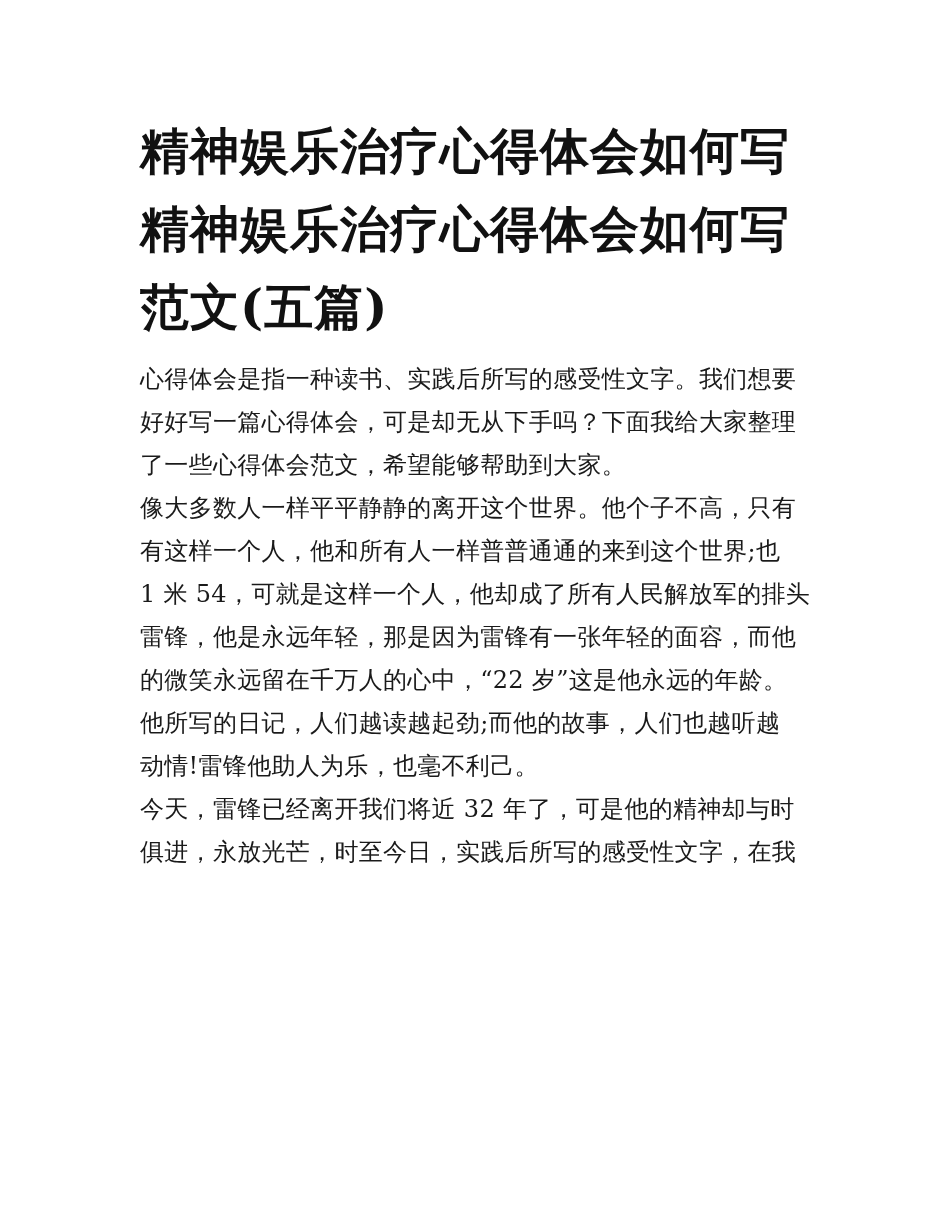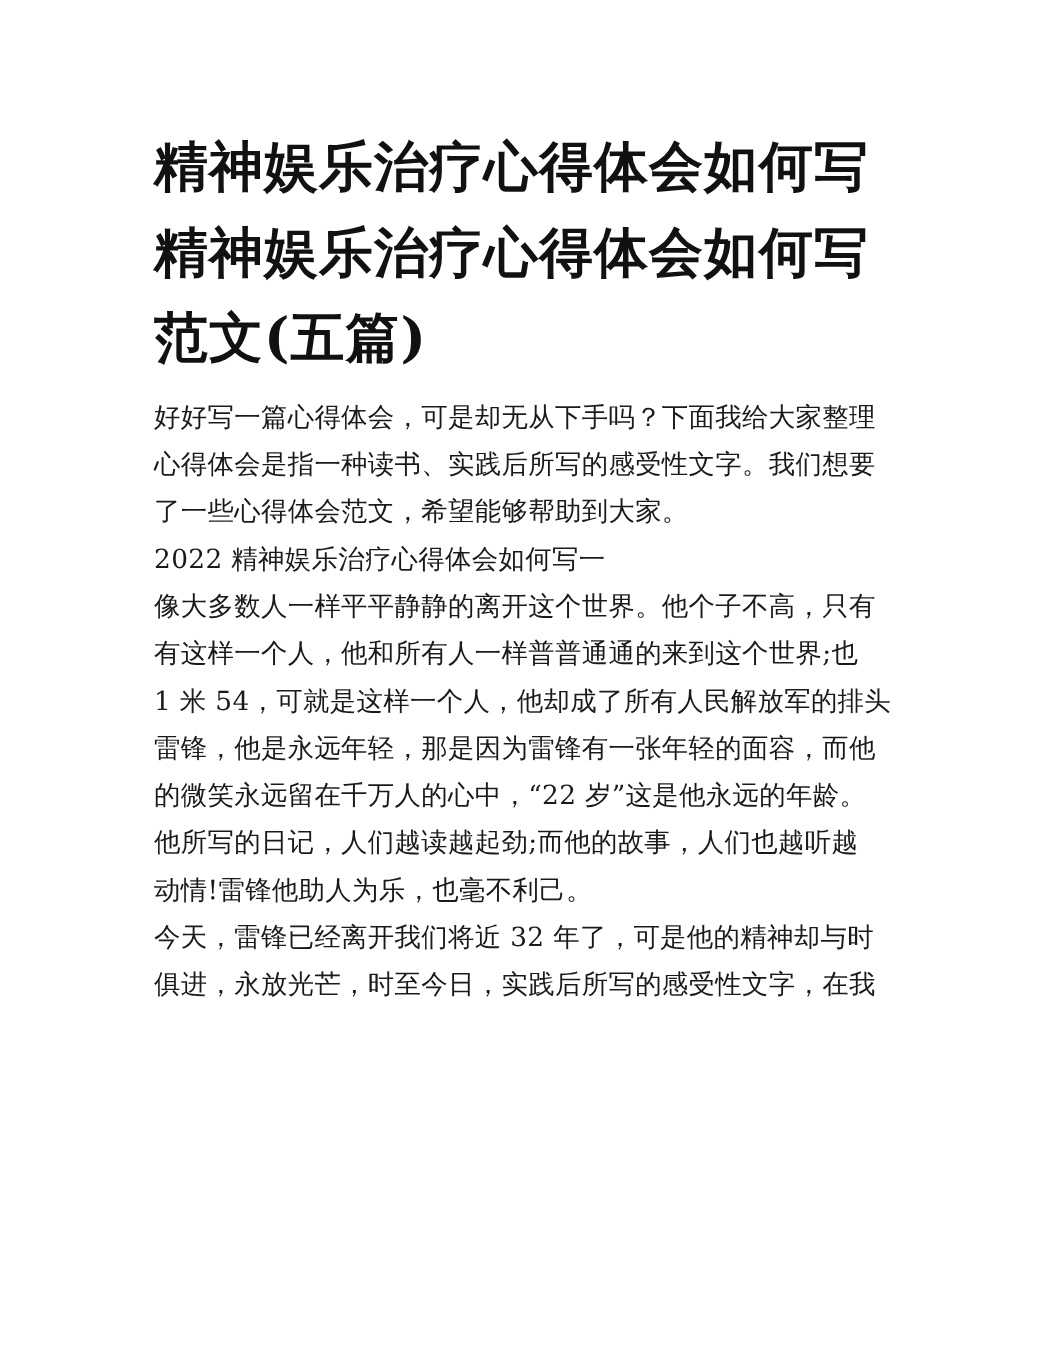--- a/index.html
+++ b/index.html
@@ -64,26 +64,23 @@
 
 <div class="page">
   <h1 class="title">
     <span class="line">精神娱乐治疗心得体会如何写</span>
     <span class="line">精神娱乐治疗心得体会如何写</span>
     <span class="line">范文(五篇)</span>
   </h1>
 
   <div class="body-text">
     <div class="para">
+      <span class="para-line">心得体会是指一种读书、实践后所写的感受性文字。我们想要</span>
       <span class="para-line">好好写一篇心得体会，可是却无从下手吗？下面我给大家整理</span>
-      <span class="para-line">心得体会是指一种读书、实践后所写的感受性文字。我们想要</span>
       <span class="para-line">了一些心得体会范文，希望能够帮助到大家。</span>
-    </div>
-    <div class="para">
-      <span class="para-line">2022 精神娱乐治疗心得体会如何写一</span>
     </div>
     <div class="para">
       <span class="para-line">像大多数人一样平平静静的离开这个世界。他个子不高，只有</span>
       <span class="para-line">有这样一个人，他和所有人一样普普通通的来到这个世界;也</span>
       <span class="para-line">1 米 54，可就是这样一个人，他却成了所有人民解放军的排头</span>
     </div>
     <div class="para">
       <span class="para-line">雷锋，他是永远年轻，那是因为雷锋有一张年轻的面容，而他</span>
       <span class="para-line">的微笑永远留在千万人的心中，“22 岁”这是他永远的年龄。</span>
     </div>

